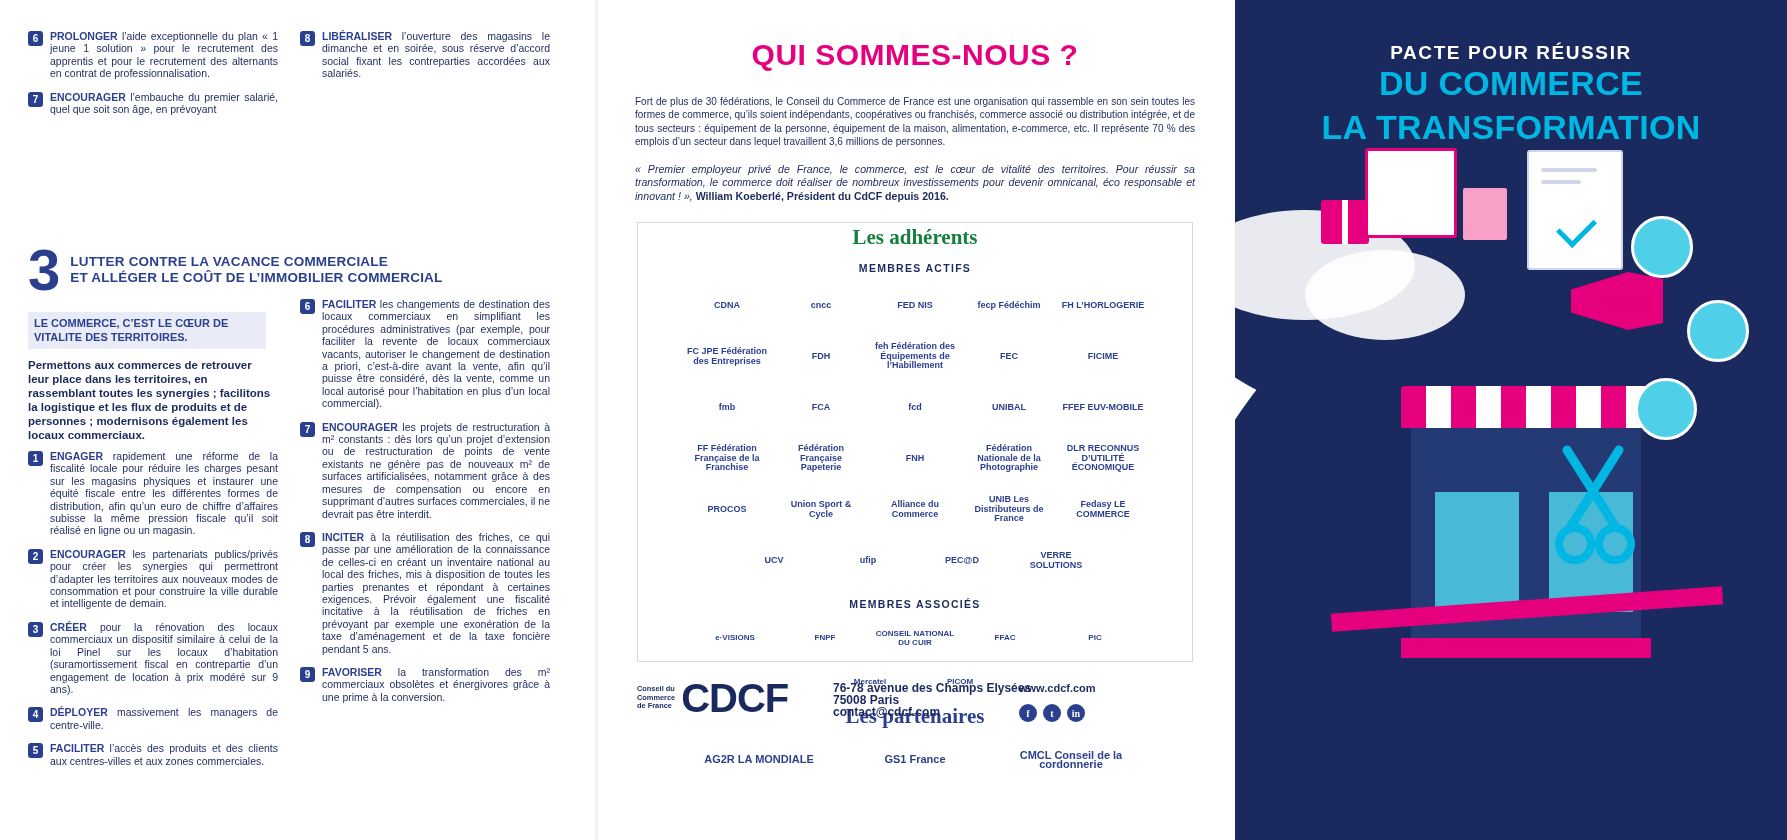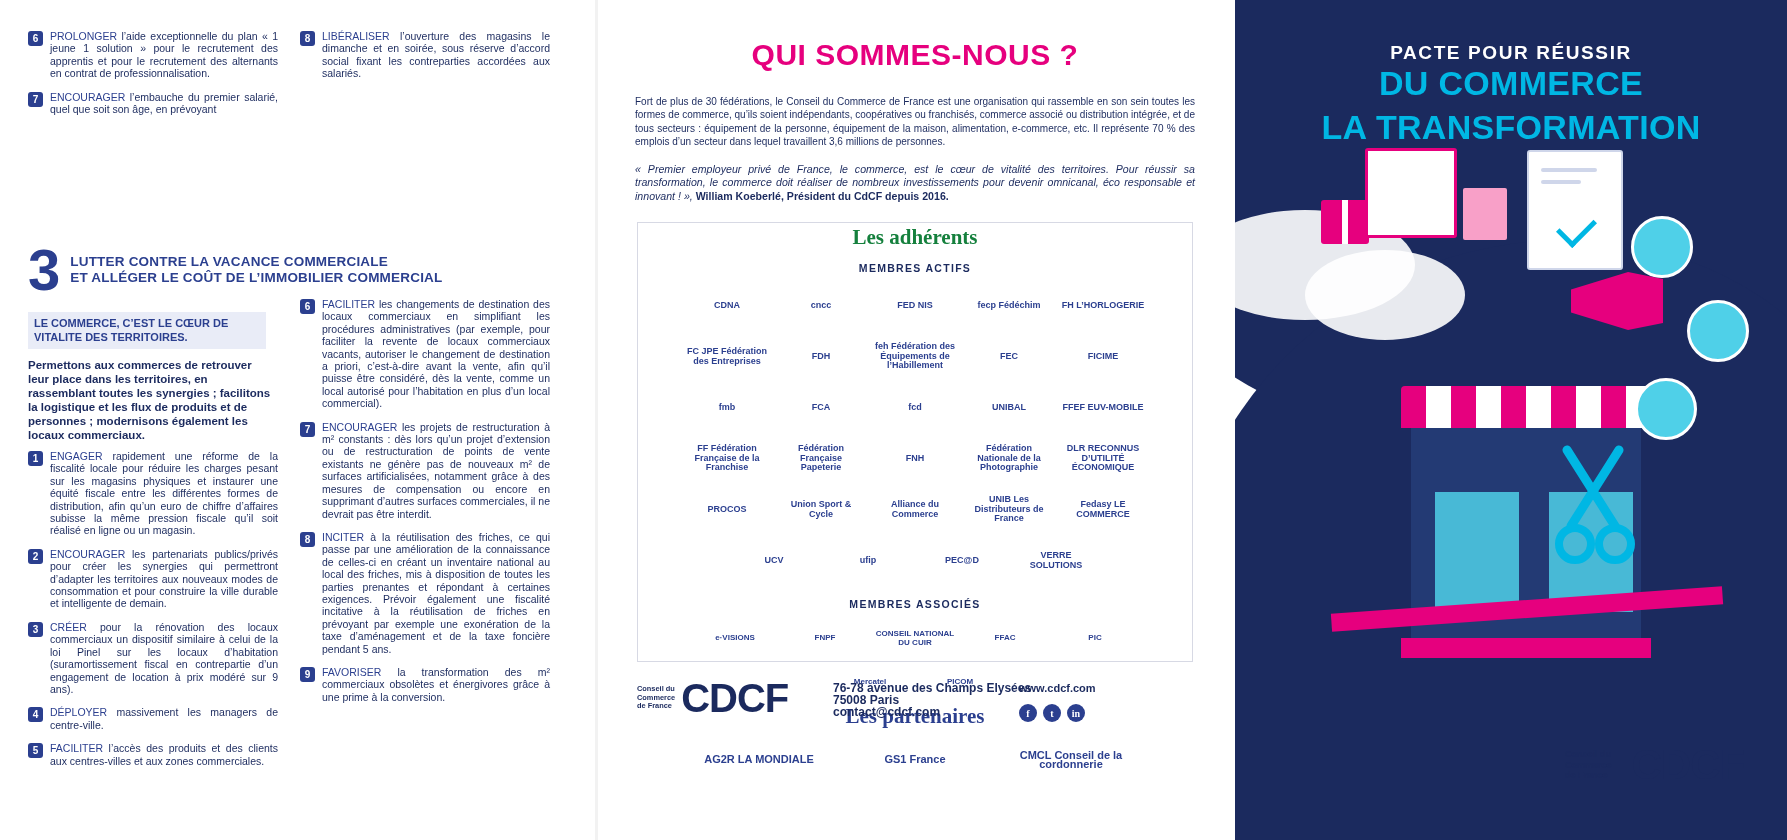--- a/index.html
+++ b/index.html
@@ -17,21 +17,21 @@
   .col-a{left:28px;}
   .col-b{left:300px;}
 
   .item{display:flex;margin-bottom:11px;}
   .num{
     flex:0 0 auto;width:15px;height:15px;border-radius:3px;background:#2b3f8f;
     color:#fff;font-size:10px;font-weight:bold;line-height:15px;text-align:center;
     margin-right:7px;margin-top:1px;
   }
   .txt{font-size:10.5px;line-height:12.4px;text-align:justify;color:#1b2a5e;}
-  .txt b{color:#2b3f8f;font-weight:normal;}
+  .txt b{color:#2b3f8f;font-weight:bold;}
 
   .section-head{position:absolute;left:28px;top:246px;width:545px;display:flex;align-items:center;}
   .big-num{font-size:58px;font-weight:bold;color:#2b3f8f;line-height:48px;margin-right:12px;letter-spacing:-2px;}
   .section-title{font-size:13.5px;font-weight:bold;color:#2b3f8f;line-height:16px;letter-spacing:.2px;text-transform:uppercase;}
 
   .highlight{
     position:absolute;left:28px;top:312px;width:238px;
     background:#e9ecf7;padding:5px 6px;box-sizing:border-box;
     font-size:11px;font-weight:bold;line-height:13.5px;color:#2b3f8f;text-transform:uppercase;
   }

